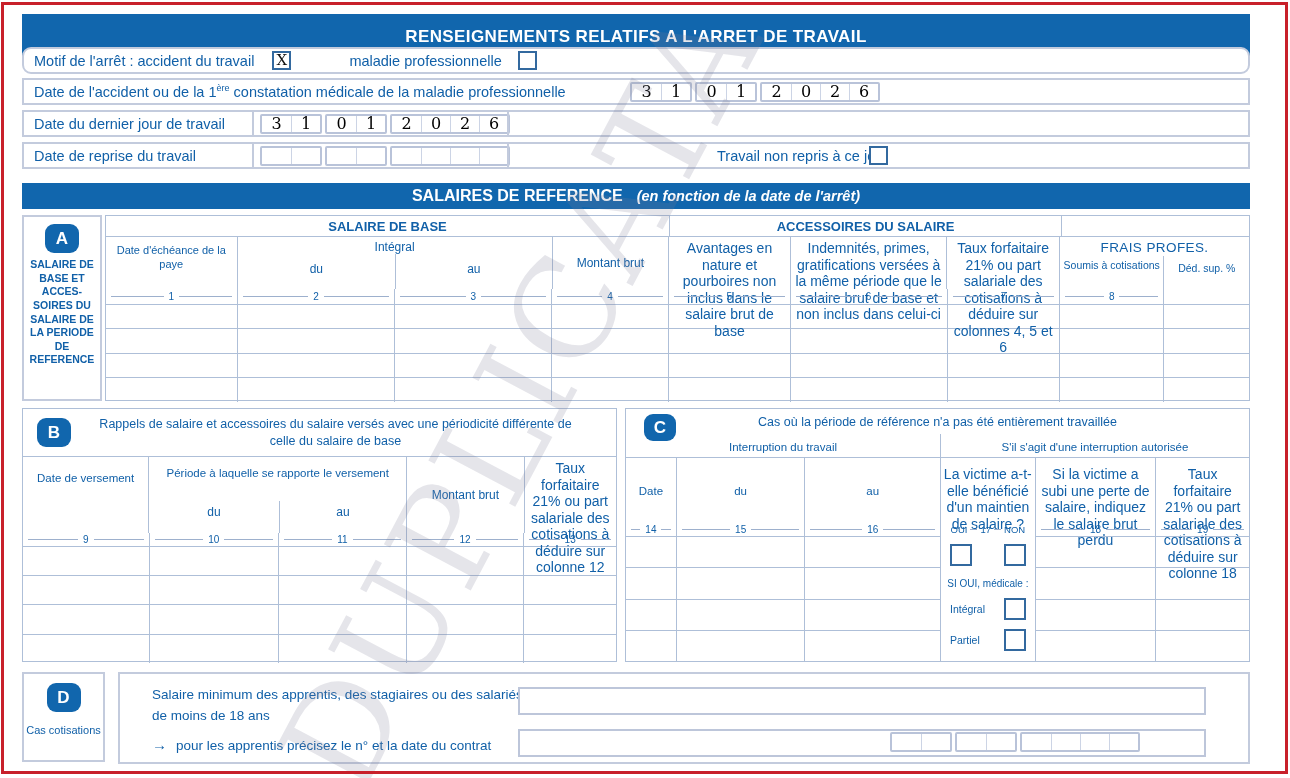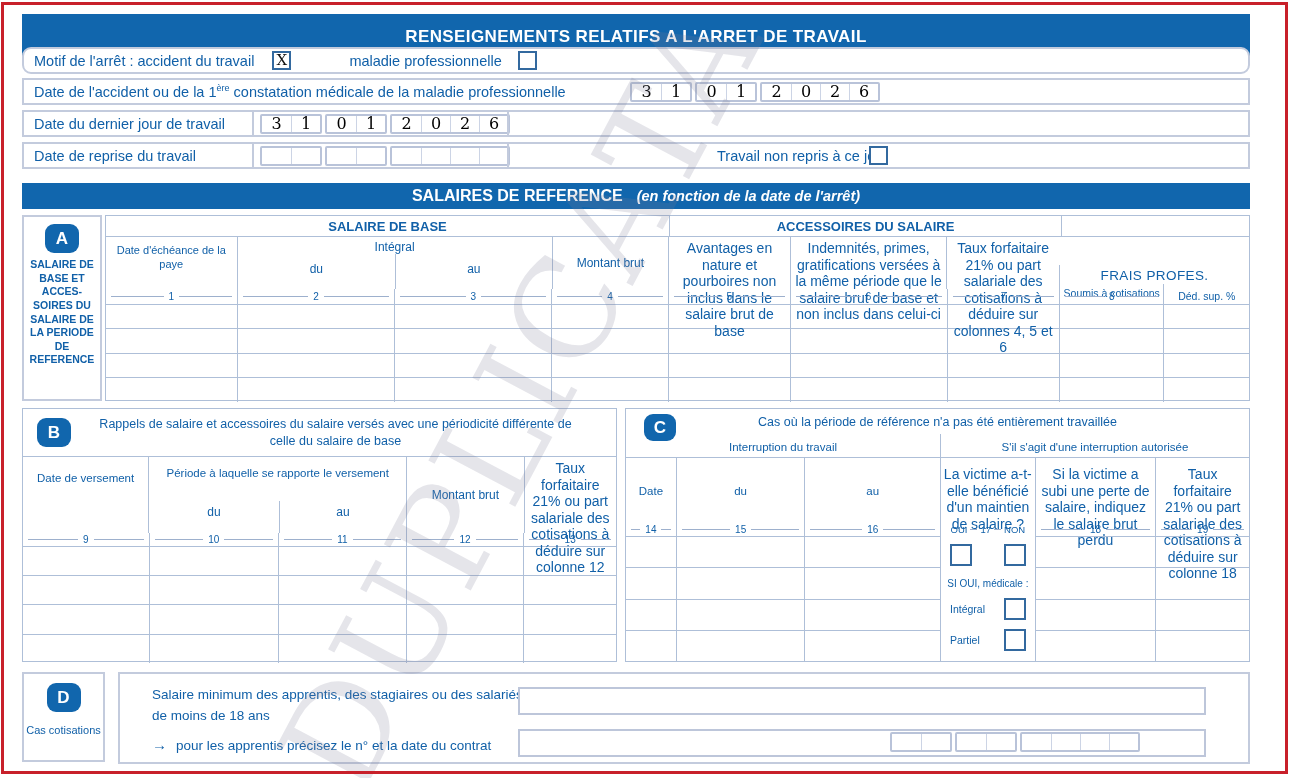--- a/index.html
+++ b/index.html
@@ -54,21 +54,21 @@
   .h-row > div:first-child { border-left:none; }
   .h1 { width:131px; font-size:11px; padding-top:7px; line-height:1.25; }
   .h23 { width:315px; }
   .h23 .per { font-size:12px; height:17px; padding-top:3px; }
   .duau { display:flex; height:35px; }
   .duau div { font-size:12px; padding-top:8px; text-align:center; }
   .duau div:last-child { border-left:1px solid #aebfd8; }
   .h4 { width:117px; font-size:12px; display:flex; align-items:center; justify-content:center; }
   .h5 { width:122px; } .h6 { width:157px; } .h7 { width:113px; }
   .small-h { font-size:14px; line-height:1.18; padding:3px 2px 0 2px; }
-  .h89 { width:190px;margin-top:28px; }
+  .h89 { width:190px; }
   .h89 .frais { font-size:13.5px; letter-spacing:.4px; height:19px; padding-top:3px; }
   .h89 .sub { display:flex; height:33px; }
   .h89 .sub div { font-size:10.5px; line-height:1.2; padding-top:3px; }
   .h89 .sub div:last-child { border-left:1px solid #aebfd8; padding-top:6px; }
   .num-row { display:flex; height:15px; }
   .num-row > div { border-left:1px solid #aebfd8; }
   .num-row > div:first-child { border-left:none; }
   .colnum { display:flex; align-items:center; font-size:10px; color:#1160a8; }
   .colnum::before, .colnum::after { content:""; flex:1; border-top:1px solid #9db0cd; margin:0 5px; }
   .w1{width:131px}.w2{width:158px}.w3{width:157px}.w4{width:117px}.w5{width:122px}

